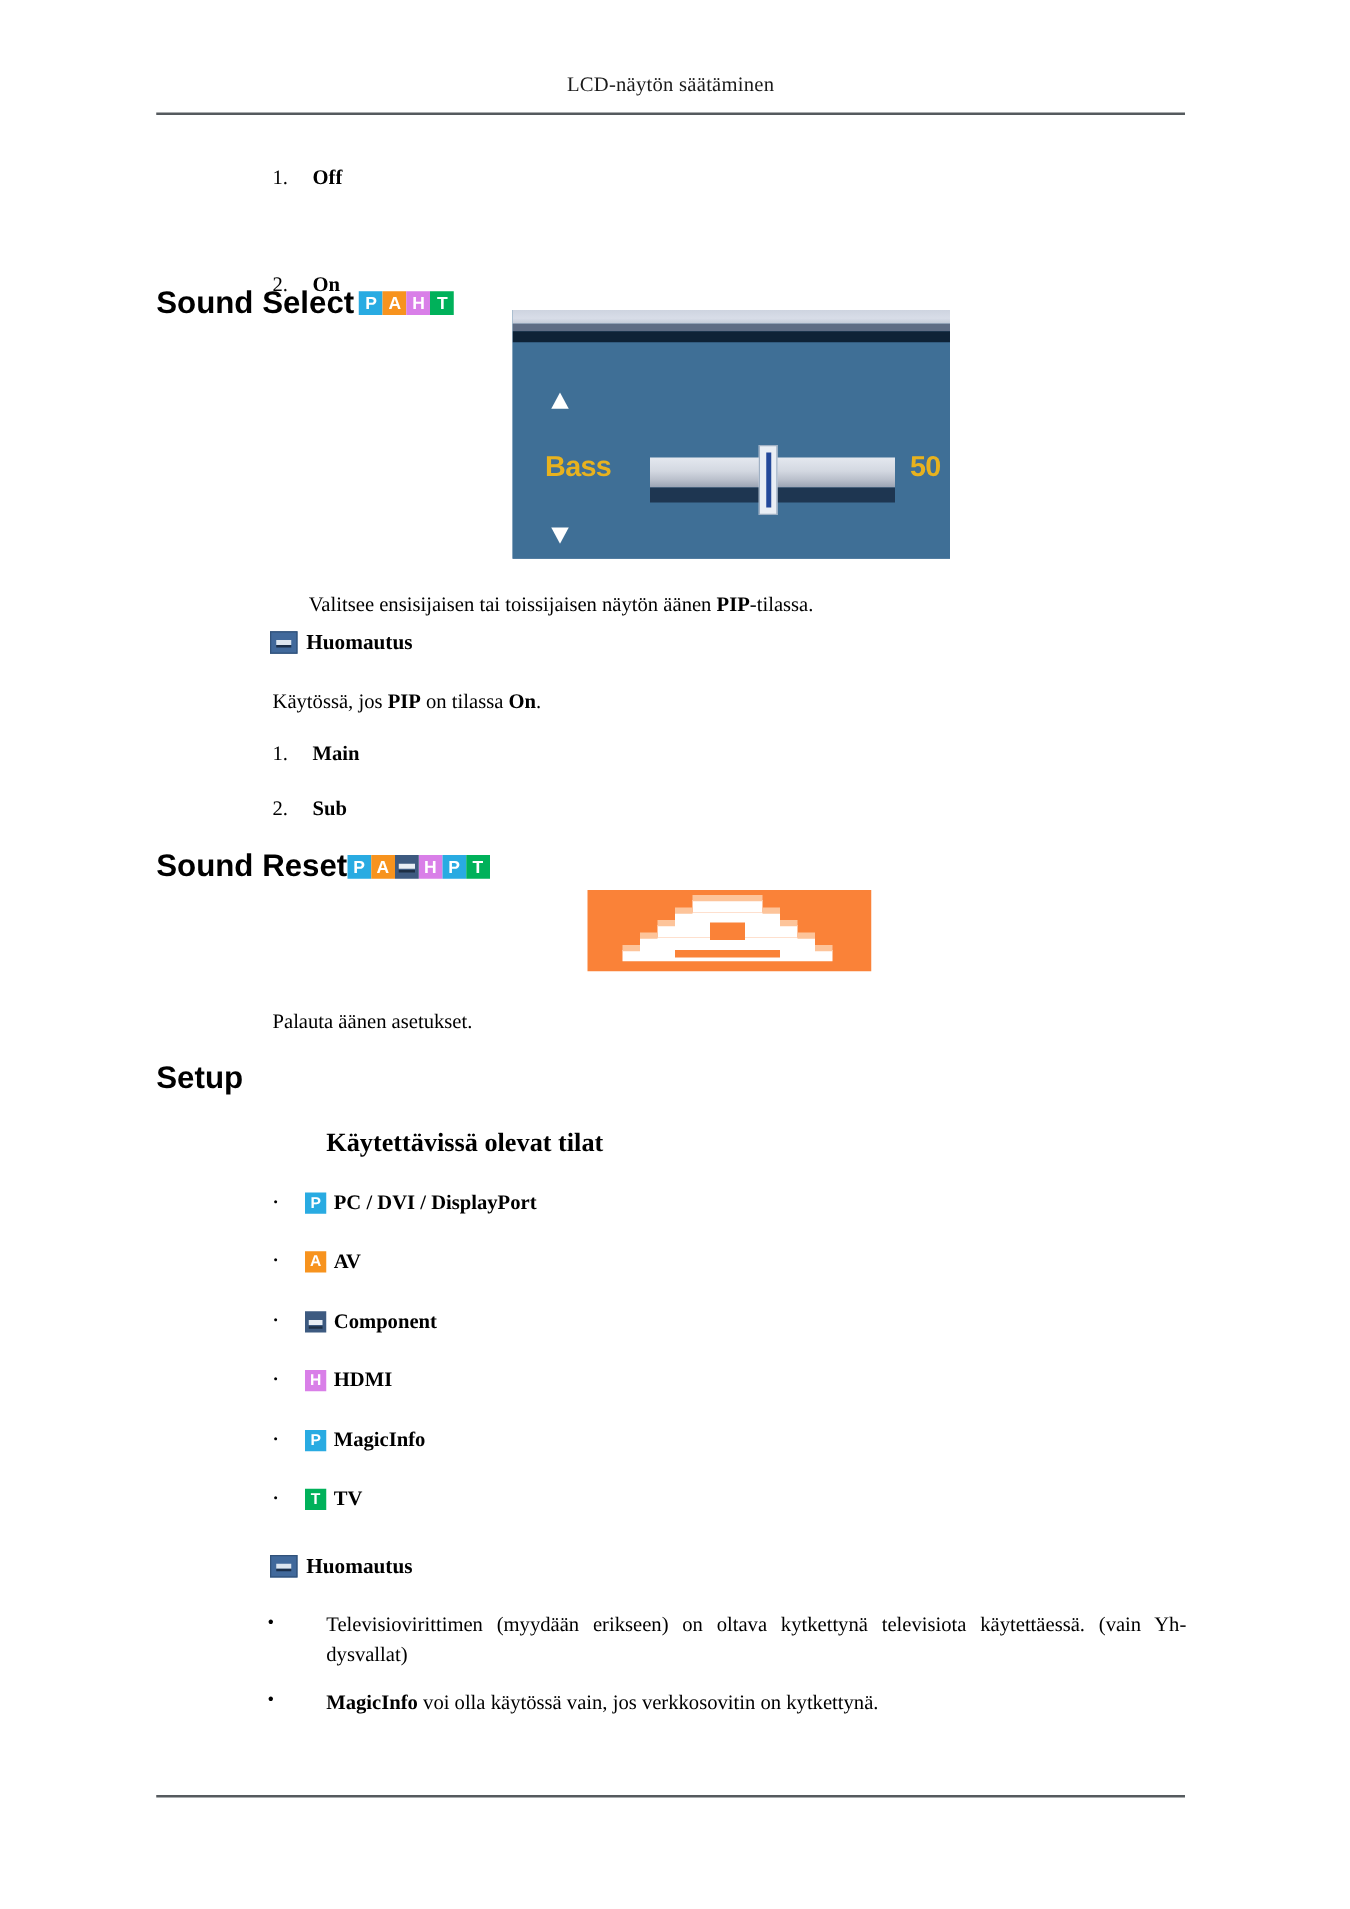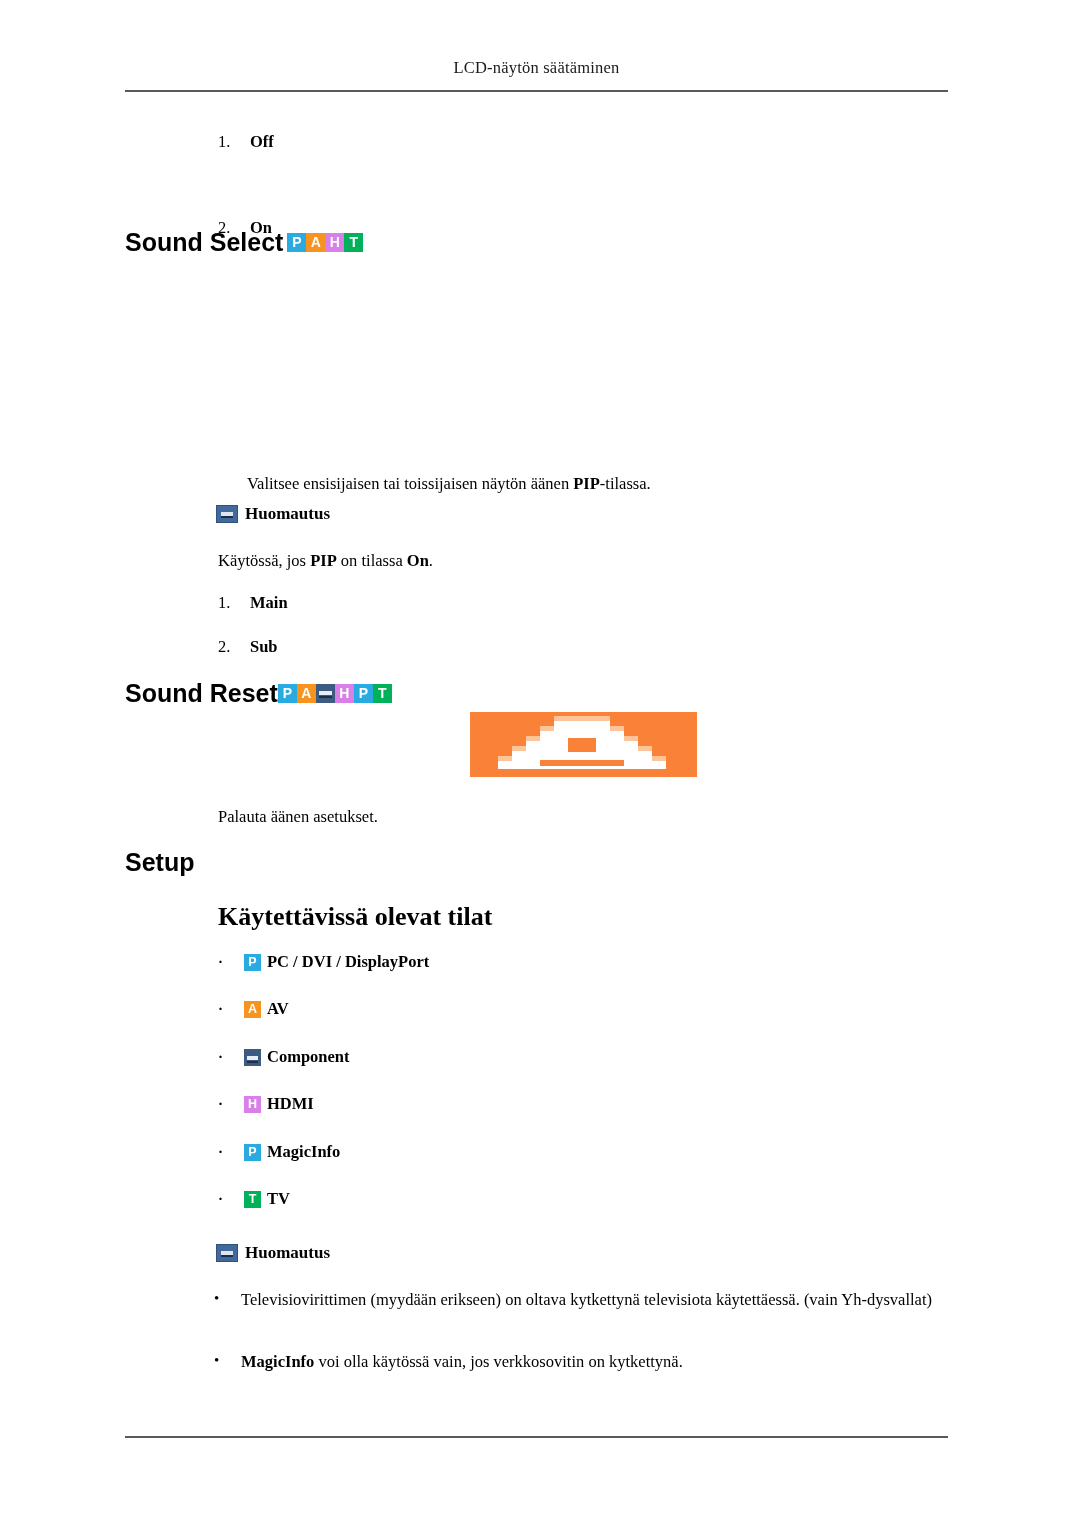--- a/index.html
+++ b/index.html
@@ -87,23 +87,24 @@
     color: #000;
     white-space: nowrap;
     display: flex;
     align-items: center;
   }
   .h1-sans { font-size: 25px; }
   .h-serif {
     position: absolute;
     font-family: "Liberation Serif", serif;
     font-weight: bold;
-    font-size: 26px;
+    font-size: 21px;
     color: #000;
     white-space: nowrap;
+    margin-left: 43px;
   }
 
   
   .badge-row { display: inline-flex; align-items: center; margin-left: 4px; }
   .badge {
     display: inline-block;
     width: 19px;
     height: 19px;
     line-height: 19px;
     text-align: center;
@@ -215,21 +216,21 @@
     font-family: "Liberation Serif", serif;
     font-size: 16.5px;
     line-height: 1.45;
     display: flex;
   }
   .para-bullet .bd {
     width: 27px;
     flex: 0 0 27px;
     font-size: 15px;
   }
-  .para-bullet .ptext { flex: 1; text-align: justify; }
+  .para-bullet .ptext { flex: 1; text-align: justify; margin-left: 20px; }
 
   
   .osd {
     position: absolute;
     left: 410px;
     top: 248px;
     width: 350px;
     height: 199px;
     background: #3f6f96;
     overflow: hidden;
@@ -366,20 +367,36 @@
   <div class="h-sans h1-sans" style="left:125px; top:216px;margin-top:12px;">
     <span>Sound Select</span>
     <span class="badge-row">
       <span class="badge badge-p">P</span>
       <span class="badge badge-a">A</span>
       <span class="badge badge-h">H</span>
       <span class="badge badge-t">T</span>
     </span>
   </div>
 
+  <div class="osd">
+    <div class="osd-topbar-1"></div>
+    <div class="osd-topbar-2"></div>
+    <div class="osd-topbar-3"></div>
+    <div class="osd-body">
+      <div class="osd-arrow-up"></div>
+      <div class="osd-label">Bass</div>
+      <div class="osd-arrow-down"></div>
+      <div class="osd-slider">
+        <div class="osd-track-top"></div>
+        <div class="osd-track-bot"></div>
+        <div class="osd-handle"></div>
+      </div>
+      <div class="osd-value">50</div>
+    </div>
+  </div>
 
   <div class="body-text" style="left:218px; top:472px; width:640px;margin-left:29px;">
     <span>Valitsee ensisijaisen tai toissijaisen näytön äänen </span><b>PIP</b><span>-tilassa.</span>
   </div>
 
   <div class="note-line" style="left:216px; top:504px;">
     <span class="note-icon"></span>
     <span>Huomautus</span>
   </div>
 

